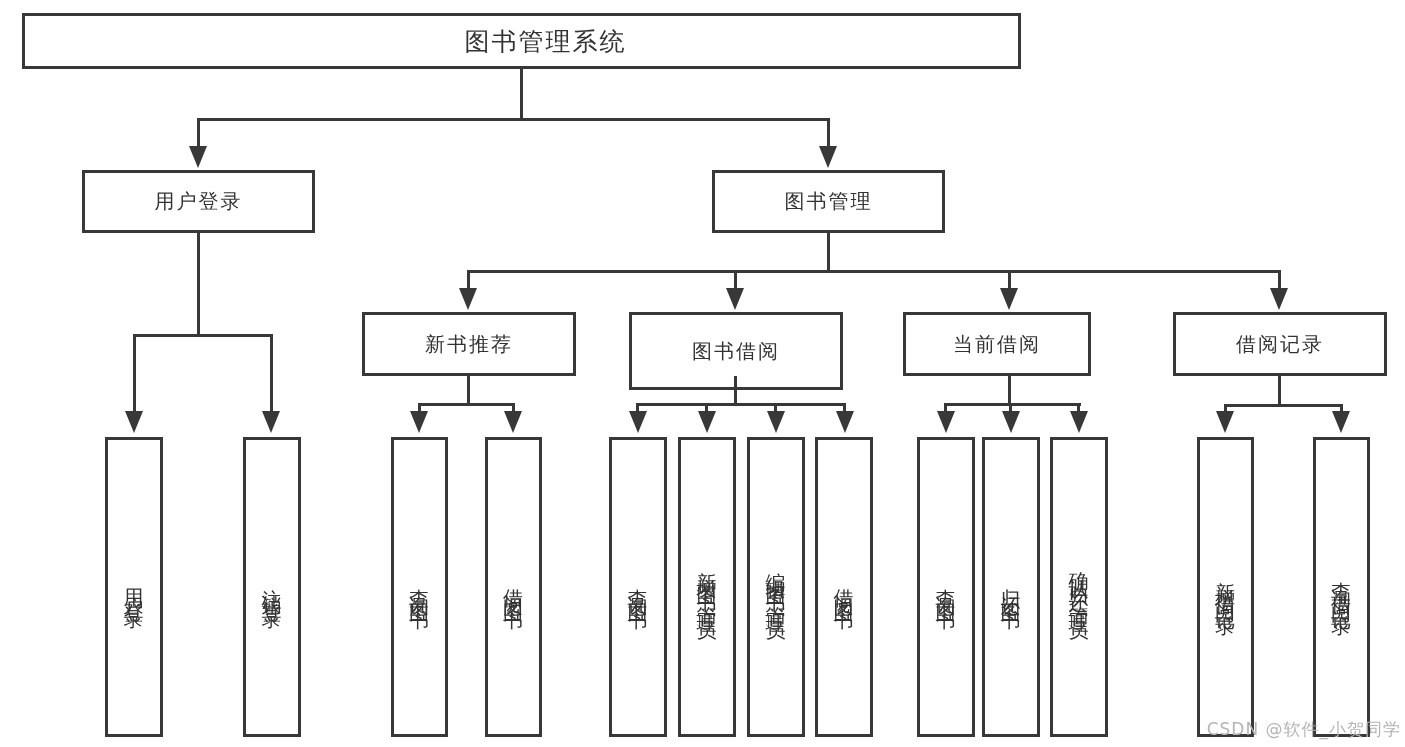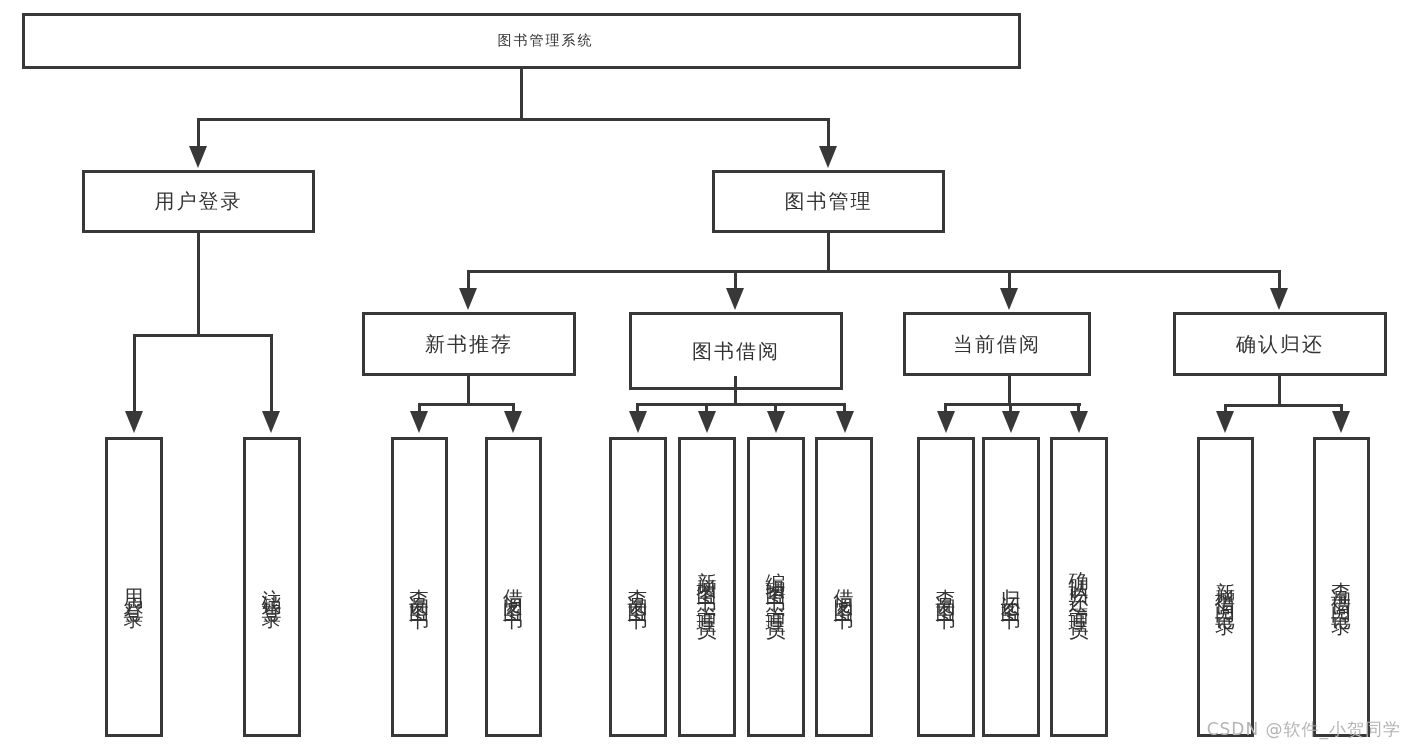--- a/index.html
+++ b/index.html
@@ -20,21 +20,21 @@
     display: flex;
     align-items: center;
     justify-content: center;
   }
   .hlabel {
     font-size: 20px;
     letter-spacing: 2px;
     color: #333333;
     white-space: nowrap;
   }
-  .root-label { font-size: 14px; margin-left: 48px; }
+  .root-label { font-size: 25px; margin-left: 48px; }
   .vbox { }
   .vlabel {
     writing-mode: vertical-rl;
     text-orientation: mixed;
     font-size: 20px;
     letter-spacing: 7px;
     color: #333333;
     line-height: 1;
   }
   .hline {
@@ -89,21 +89,21 @@
 
   <div class="box" style="left:629px; top:312px; width:214px; height:78px;">
     <span class="hlabel">图书借阅</span>
   </div>
 
   <div class="box" style="left:903px; top:312px; width:188px; height:64px;">
     <span class="hlabel">当前借阅</span>
   </div>
 
   <div class="box" style="left:1173px; top:312px; width:214px; height:64px;">
-    <span class="hlabel">确认归还</span>
+    <span class="hlabel">借阅记录</span>
   </div>
 
   <div class="box vbox" style="left:105px; top:437px; width:58px; height:300px;">
     <span class="vlabel">用户登录</span>
   </div>
   <div class="box vbox" style="left:243px; top:437px; width:58px; height:300px;">
     <span class="vlabel">注销登录</span>
   </div>
 
   <div class="box vbox" style="left:391px; top:437px; width:57px; height:300px;">

